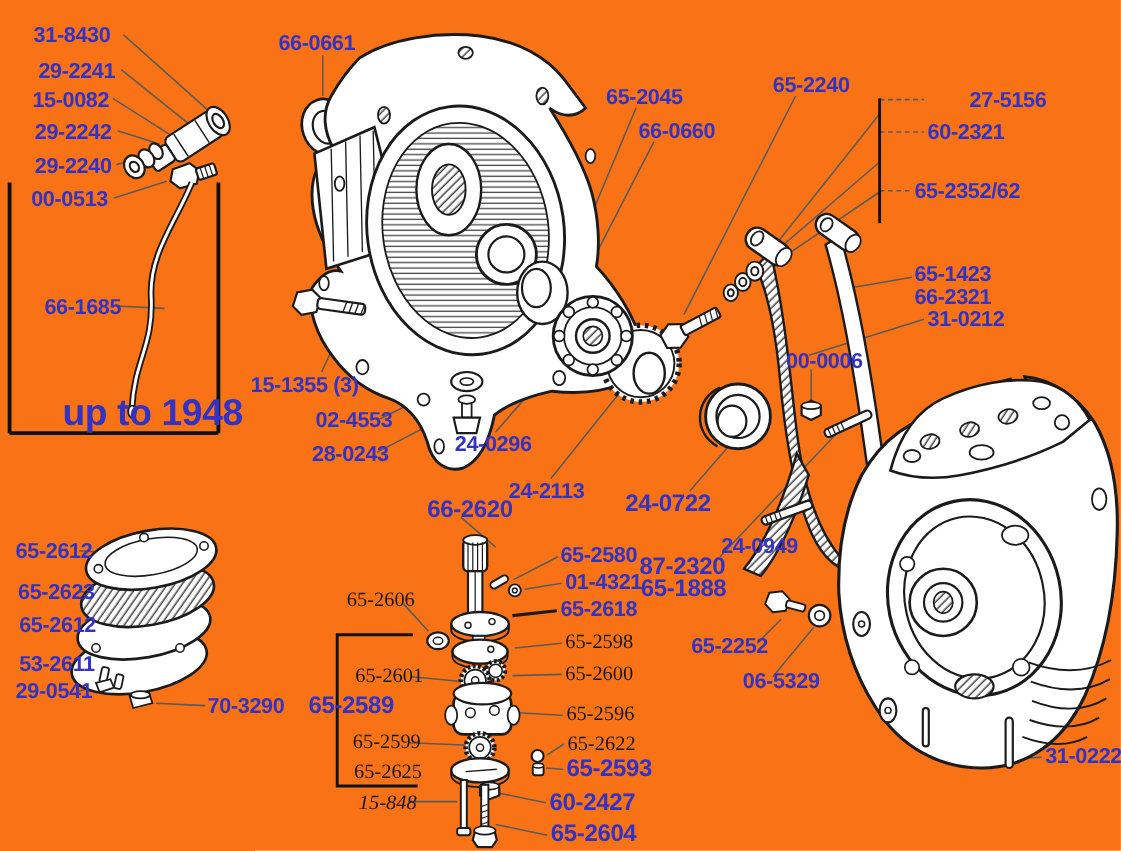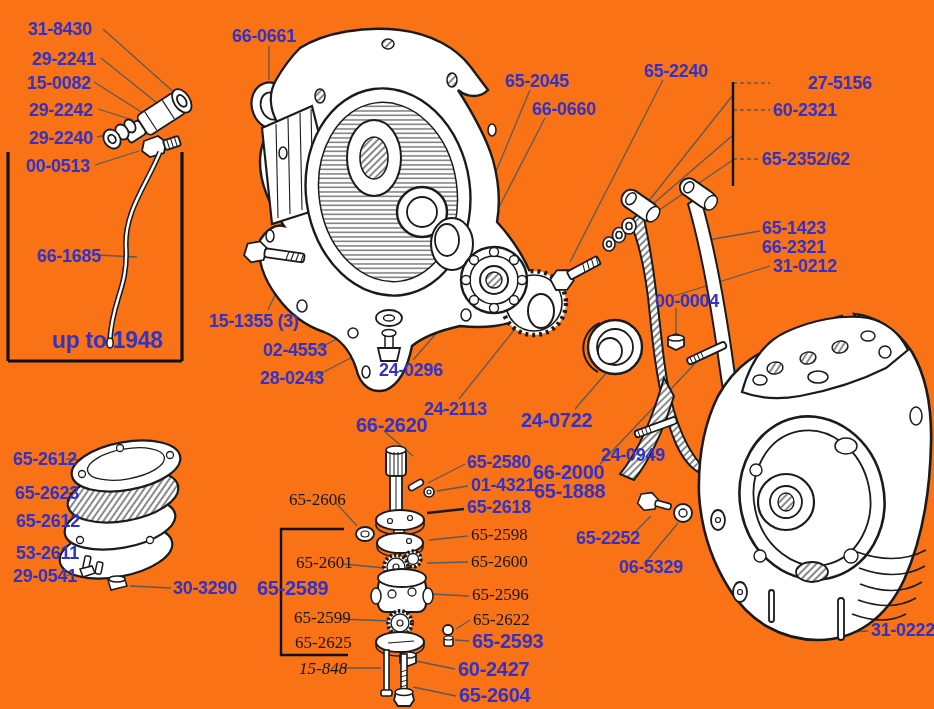--- a/index.html
+++ b/index.html
@@ -5,21 +5,21 @@
   html,body{margin:0;padding:0;background:#e8e8e8;}
   .stage{
     position:relative;width:934px;height:709px;background:#f97316;
     overflow:hidden;font-family:"Liberation Sans",sans-serif;padding-left:41px;
   }
   .art{position:absolute;left:0;top:0;}
   .labels{position:absolute;left:0;top:0;width:100%;height:100%;}
   .lbl{position:absolute;white-space:nowrap;line-height:1.05;}
   .lbl.blue{color:var(--blue,#3232c4);font-weight:bold;font-size:18px;letter-spacing:-0.3px;}
   .lbl.blue-big{color:var(--blue,#3232c4);font-weight:bold;font-size:20px;letter-spacing:-0.3px;}
-  .lbl.caption{color:var(--blue,#3232c4);font-weight:bold;font-size:23px;letter-spacing:-0.3px;}
+  .lbl.caption{color:var(--blue,#3232c4);font-weight:bold;font-size:31px;letter-spacing:-0.3px;}
   .lbl.serif{color:var(--serif,#161616);font-family:"Liberation Serif",serif;font-size:17px;}
 </style>
 </head>
 <body>
 
 <div class="stage">
 
 <svg class="art" width="934" height="709" viewBox="0 0 934 709">
   <defs>
     <pattern id="h45" patternUnits="userSpaceOnUse" width="5" height="5" patternTransform="rotate(45)">
@@ -460,40 +460,40 @@
       <div class="lbl blue" style="left: 232px; top: 27px;">66-0661</div>
       <div class="lbl blue" style="left: 505px; top: 72px;">65-2045</div>
       <div class="lbl blue" style="left: 532px; top: 100px;">66-0660</div>
       <div class="lbl blue" style="left: 644px; top: 62px;">65-2240</div>
       <div class="lbl blue" style="left: 772px; top: 74px; margin-left: 36px;">27-5156</div>
       <div class="lbl blue" style="left: 773px; top: 101px;">60-2321</div>
       <div class="lbl blue" style="left: 762px; top: 150px;">65-2352/62</div>
       <div class="lbl blue" style="left: 762px; top: 219px;">65-1423</div>
       <div class="lbl blue" style="left: 762px; top: 238px;">66-2321</div>
       <div class="lbl blue" style="left: 773px; top: 257px;">31-0212</div>
-      <div class="lbl blue" style="left: 655px; top: 292px;">00-0004</div>
+      <div class="lbl blue" style="left: 655px; top: 292px;">00-0006</div>
       <div class="lbl blue" style="left: 209px; top: 312px;">15-1355 (3)</div>
       <div class="lbl blue" style="left: 263px; top: 341px;">02-4553</div>
       <div class="lbl blue" style="left: 260px; top: 369px;">28-0243</div>
       <div class="lbl blue" style="left: 379px; top: 361px;">24-0296</div>
       <div class="lbl blue" style="left: 424px; top: 400px;">24-2113</div>
       <div class="lbl blue-big" style="left: 356px; top: 415px;">66-2620</div>
       <div class="lbl blue-big" style="left: 521px; top: 410px;">24-0722</div>
       <div class="lbl blue" style="left: 601px; top: 446px;">24-0949</div>
-      <div class="lbl blue-big" style="left: 533px; top: 462px;">66-2000</div>
+      <div class="lbl blue-big" style="left: 533px; top: 462px;">87-2320</div>
       <div class="lbl blue-big" style="left: 534px; top: 481px; text-align: right;">65-1888</div>
       <div class="lbl blue" style="left: 576px; top: 529px;">65-2252</div>
       <div class="lbl blue" style="left: 599px; top: 558px; margin-left: 20px;">06-5329</div>
       <div class="lbl blue" style="left: 871px; top: 621px;">31-0222</div>
       <div class="lbl blue" style="left: 13px; top: 450px;">65-2612</div>
       <div class="lbl blue" style="left: 15px; top: 484px;">65-2623</div>
       <div class="lbl blue" style="left: 16px; top: 512px;">65-2612</div>
       <div class="lbl blue" style="left: 16px; top: 544px;">53-2611</div>
       <div class="lbl blue" style="left: 13px; top: 567px;">29-0541</div>
-      <div class="lbl blue" style="left: 173px; top: 579px;">30-3290</div>
+      <div class="lbl blue" style="left: 173px; top: 579px;">70-3290</div>
       <div class="lbl blue" style="left: 467px; top: 453px;">65-2580</div>
       <div class="lbl blue" style="left: 471px; top: 476px;">01-4321</div>
       <div class="lbl blue" style="left: 467px; top: 498px;">65-2618</div>
       <div class="lbl serif" style="left: 289px; top: 491px;">65-2606</div>
       <div class="lbl serif" style="left: 471px; top: 526px;">65-2598</div>
       <div class="lbl serif" style="left: 296px; top: 554px;">65-2601</div>
       <div class="lbl serif" style="left: 471px; top: 553px;">65-2600</div>
       <div class="lbl blue-big" style="left: 257px; top: 578px;">65-2589</div>
       <div class="lbl serif" style="left: 472px; top: 586px;">65-2596</div>
       <div class="lbl serif" style="left: 294px; top: 609px;">65-2599</div>

